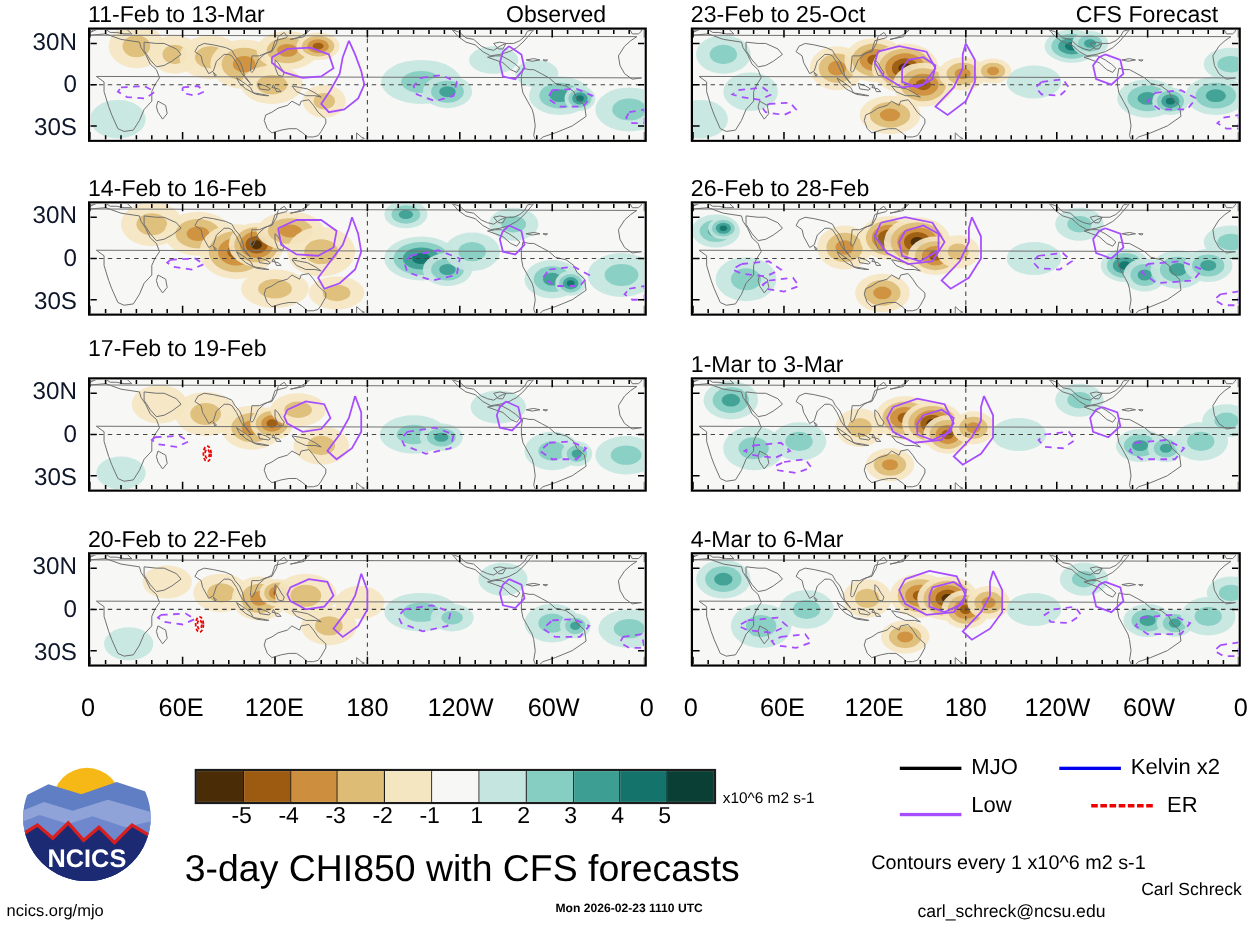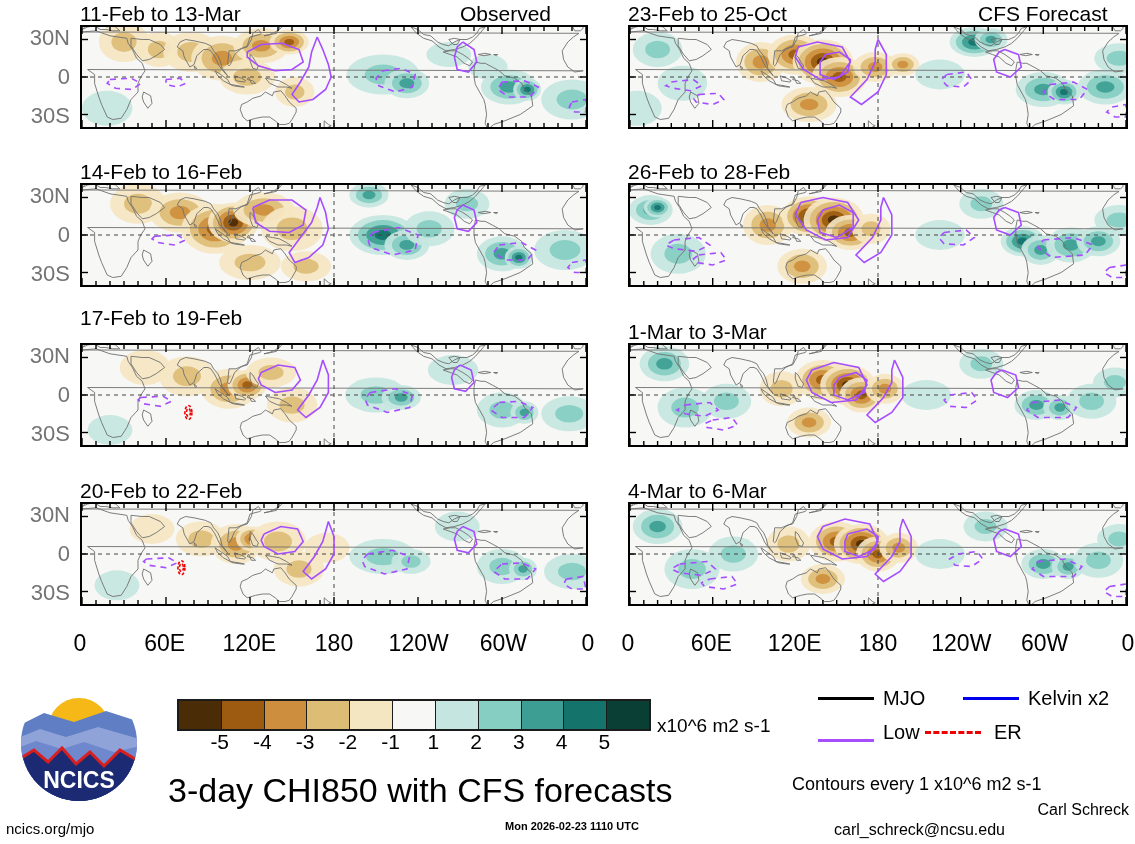--- a/index.html
+++ b/index.html
@@ -4,29 +4,29 @@
 <style>
   html,body{margin:0;padding:0;background:#ffffff;}
   body{width:1135px;height:844px;position:relative;overflow:hidden;
        font-family:"Liberation Sans",sans-serif;color:#000;}
 
   .panel{position:absolute;}
   .panel-title{position:absolute;font-size:21px;line-height:21px;color:#000;white-space:nowrap;}
   .panel-corner{position:absolute;font-size:21px;line-height:21px;color:#000;white-space:nowrap;}
   .map-frame{position:absolute;border:2px solid #000;box-sizing:border-box;background:#ffffff;overflow:hidden;}
 
-  .ylab{position:absolute;font-size:22px;line-height:22px;text-align:right;color:#737373;}
+  .ylab{position:absolute;font-size:22px;line-height:22px;text-align:right;color:#0f172a;}
   .xlab{position:absolute;font-size:23px;line-height:23px;text-align:center;color:#000;}
 
   
   #colorbar{position:absolute;display:flex;border:2px solid #1c1c1c;box-sizing:content-box;}
   #colorbar .swatch{height:100%;border-right:1px solid #1c1c1c;}
   #colorbar .swatch:last-child{border-right:none;}
   .cb-tick{position:absolute;font-size:21px;line-height:21px;text-align:center;color:#000;}
-  #cb-units{position:absolute;font-size:19px;line-height:19px;white-space:nowrap;}
+  #cb-units{position:absolute;font-size:14px;line-height:19px;white-space:nowrap;}
 
   
   .leg-item{position:absolute;display:flex;align-items:center;gap:9px;}
   .leg-line{width:56px;height:0;border-top-width:3px;border-top-style:solid;}
   .leg-line.dashed{border-top-style:dashed;border-top-width:3px;}
   .leg-label{font-size:20px;line-height:20px;white-space:nowrap;}
 
   #contour-note{position:absolute;font-size:18px;line-height:18px;white-space:nowrap;}
   #author{position:absolute;font-size:16px;line-height:18px;white-space:nowrap;text-align:right;}
   #email{position:absolute;font-size:16px;line-height:18px;white-space:nowrap;text-align:left;}
@@ -1474,21 +1474,21 @@
       <span class="leg-label">MJO</span>
     </div>
     <div class="leg-item" style="left: 818px; top: 722px; align-items: flex-end;">
       <span class="leg-line" style="border-top-color: rgb(166, 77, 255);"></span>
       <span class="leg-label">Low</span>
     </div>
     <div class="leg-item" style="left: 963px; top: 688px;">
       <span class="leg-line" style="border-top-color: rgb(0, 0, 238);"></span>
       <span class="leg-label">Kelvin x2</span>
     </div>
-    <div class="leg-item" style="left: 925px; top: 722px; gap: 13px;">
+    <div class="leg-item" style="left: 992px; top: 722px; gap: 13px;">
       <span class="leg-line dashed" style="border-top-color: rgb(238, 0, 0);"></span>
       <span class="leg-label">ER</span>
     </div>
   </div>
 
 <div id="logo" style="left:18px;top:682px;width:122px;height:122px;">
   <svg width="122" height="122" viewBox="0 0 122 122">
     <defs>
       <clipPath id="circ">
           <circle cx="61" cy="61" r="58"></circle>

